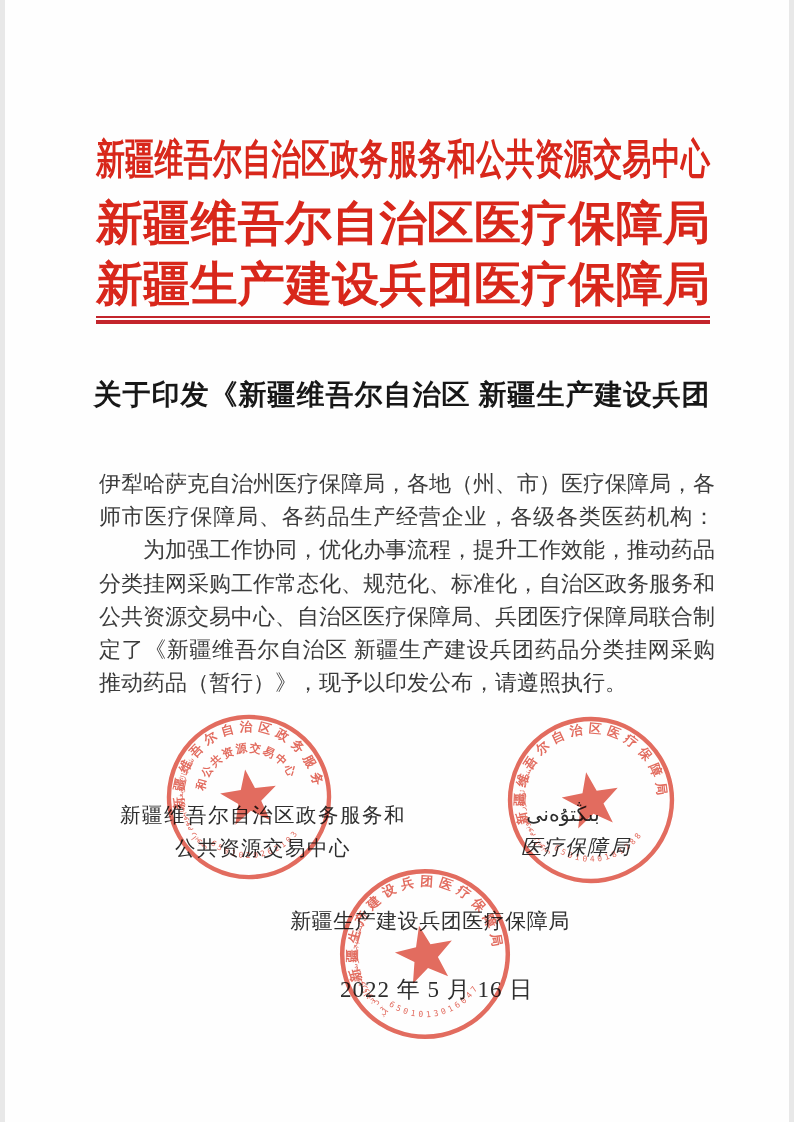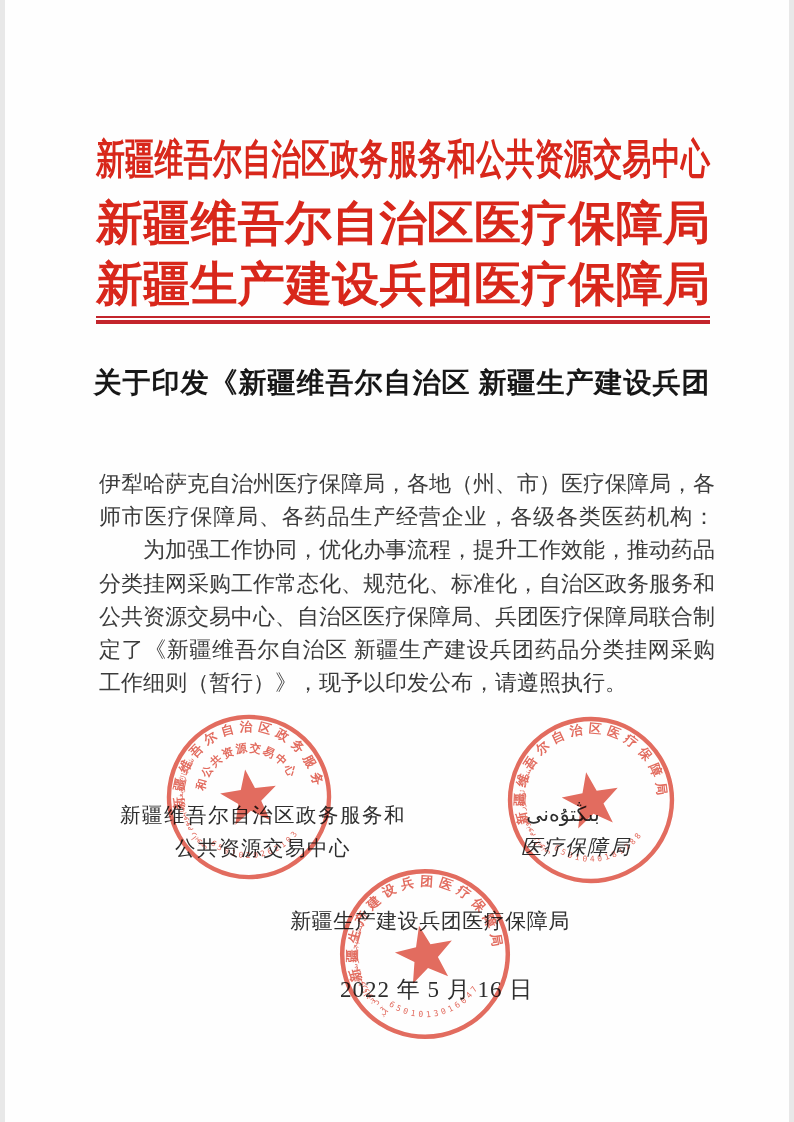--- a/index.html
+++ b/index.html
@@ -19,21 +19,21 @@
   }
   .org-line-1{top:136px;font-size:29px;line-height:46px;transform:scaleY(1.42);transform-origin:50% 50%;}
   .org-line-2{top:196px;font-size:47px;line-height:54px;}
   .org-line-3{top:257px;font-size:47px;line-height:54px;}
   .red-rule{
     position:absolute;left:91px;top:316px;width:614px;height:8px;
     background:linear-gradient(to bottom,#c3242b 0 2px,transparent 2px 4px,#c3242b 4px 8px);
   }
   
   .doc-title{
-    position:absolute;left:60px;top:364px;width:674px;
+    position:absolute;left:60px;top:376px;width:674px;
     text-align:center;color:#171717;font-weight:bold;
     font-size:28px;line-height:37px;letter-spacing:1px;
   }
   
   .body-block{
     position:absolute;left:94px;top:467px;width:616px;
     color:#3b3b3b;font-size:22px;line-height:33.2px;
   }
   .body-line{white-space:nowrap;}
   .body-line.justify{white-space:normal;text-align:justify;text-align-last:justify;}
@@ -77,21 +77,21 @@
     <div>关于印发《新疆维吾尔自治区 新疆生产建设兵团</div>
   </div>
 
   <div class="body-block">
     <div class="body-line justify">伊犁哈萨克自治州医疗保障局，各地（州、市）医疗保障局，各</div>
     <div class="body-line justify">师市医疗保障局、各药品生产经营企业，各级各类医药机构：</div>
     <div class="body-line indent justify">为加强工作协同，优化办事流程，提升工作效能，推动药品</div>
     <div class="body-line justify">分类挂网采购工作常态化、规范化、标准化，自治区政务服务和</div>
     <div class="body-line justify">公共资源交易中心、自治区医疗保障局、兵团医疗保障局联合制</div>
     <div class="body-line justify">定了《新疆维吾尔自治区 新疆生产建设兵团药品分类挂网采购</div>
-    <div class="body-line">工作细则（暂行）》，现予以印发公布，请遵照执行。</div>
+    <div class="body-line">推动药品（暂行）》，现予以印发公布，请遵照执行。</div>
   </div>
 
   <div class="sig sig-left">
     <div class="sig-line1">新疆维吾尔自治区政务服务和</div>
     <div class="sig-line2">公共资源交易中心</div>
   </div>
   <div class="sig sig-right">
     <div class="sig-line1">بىڭتۇەنى</div>
     <div class="sig-line2">医疗保障局</div>
   </div>

